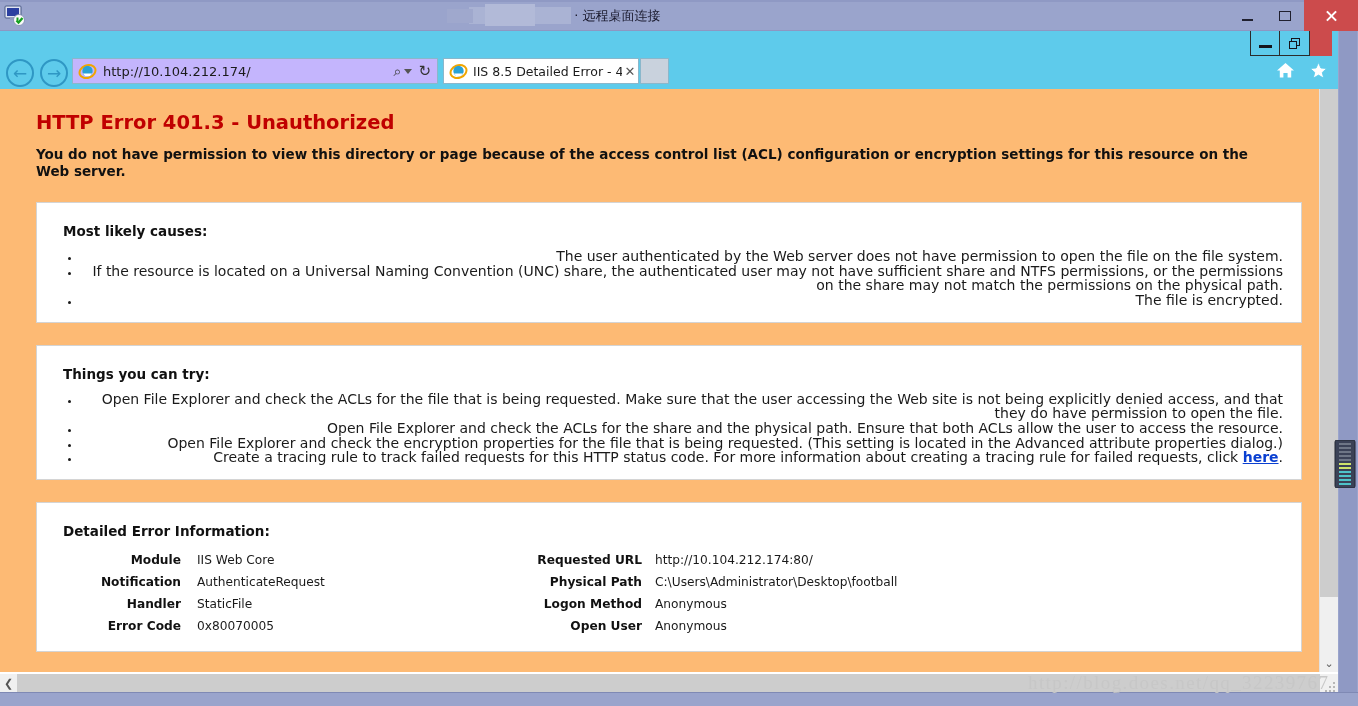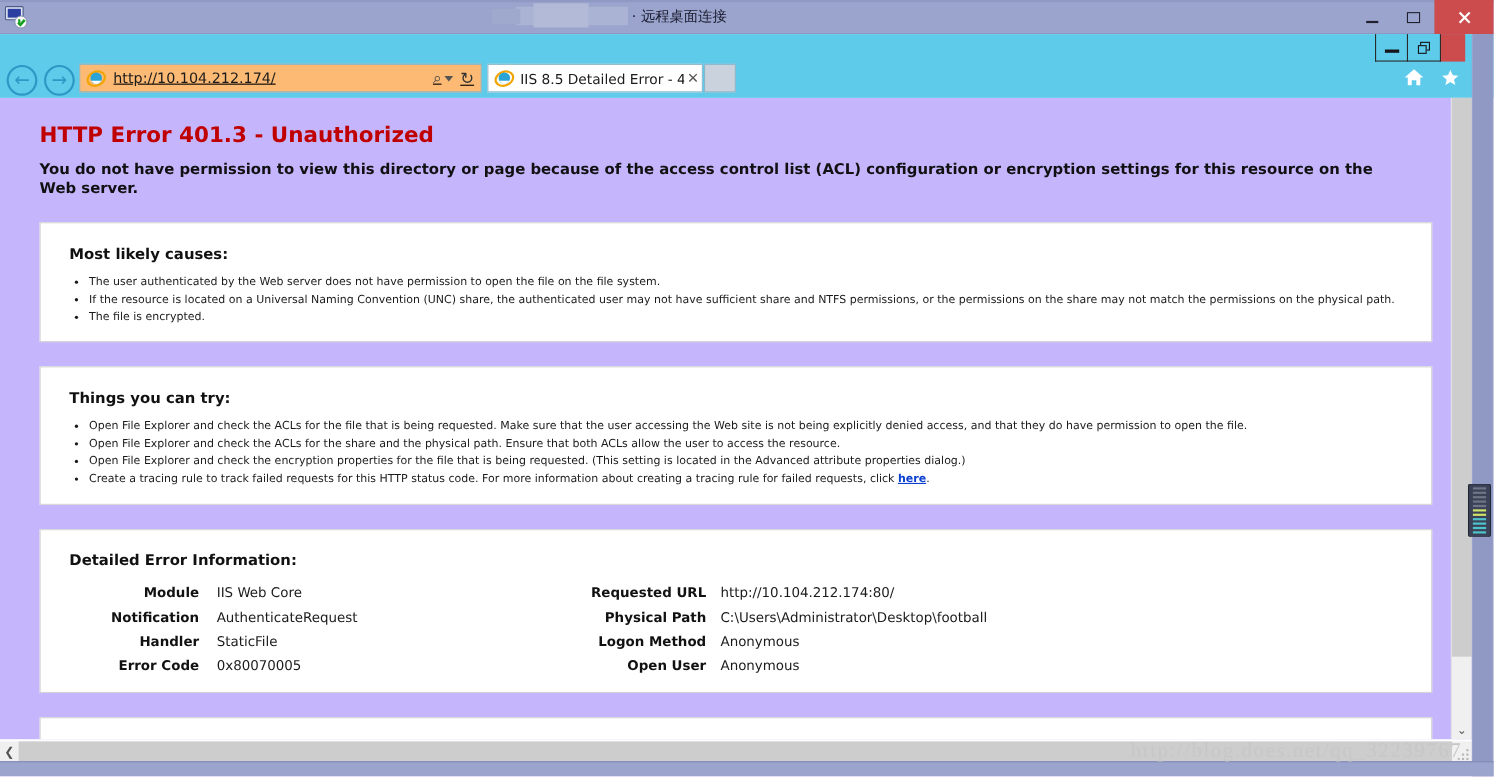--- a/index.html
+++ b/index.html
@@ -93,22 +93,22 @@
     position:absolute;top:2px;width:28px;height:28px;border-radius:50%;
     border:2px solid #2f97c4;box-sizing:border-box;
     display:flex;align-items:center;justify-content:center;
     color:#2f97c4;font-size:17px;font-family:"DejaVu Sans",sans-serif;
   }
   .navbtn.back{left:6px;}
   .navbtn.fwd{left:40px;}
 
   .addrbar{
     position:absolute;left:72px;top:1px;width:366px;height:26px;
-    background:#fdba74;border:1px solid #8ab7cb;box-sizing:border-box;
-    display:flex;align-items:center;text-decoration:underline;
+    background:#c4b5fd;border:1px solid #8ab7cb;box-sizing:border-box;
+    display:flex;align-items:center;
   }
   .ie-logo{width:19px;height:19px;margin-left:5px;flex:0 0 auto;position:relative;}
   .addr-url{
     flex:1 1 auto;margin-left:6px;font-size:13px;color:#1b1b1b;
     font-family:"DejaVu Sans","Liberation Sans",sans-serif;
     white-space:nowrap;overflow:hidden;
   }
   .addr-icons{display:flex;align-items:center;gap:3px;margin-right:6px;flex:0 0 auto;}
   .ic-search{font-size:14px;color:#444;font-family:"DejaVu Sans",sans-serif;}
   .ic-caret{width:0;height:0;border-left:4px solid transparent;border-right:4px solid transparent;border-top:5px solid #555;}
@@ -131,21 +131,21 @@
   .newtab{
     position:absolute;left:640px;top:1px;width:29px;height:26px;
     background:#c9d2dd;border:1px solid #8ab7cb;box-sizing:border-box;
   }
   .toolicons{position:absolute;right:30px;top:4px;display:flex;gap:14px;align-items:center;}
   .ti{width:19px;height:19px;}
 
   
   .page{
     position:absolute;left:0;top:89px;width:1338px;height:583px;
-    background:#c4b5fd;overflow:hidden;
+    background:#fdba74;overflow:hidden;
   }
   .content{padding:0 36px;}
   h1.err{
     margin:22px 0 0 0;font-size:19.5px;color:#c00000;font-weight:bold;
     font-family:"DejaVu Sans","Liberation Sans",sans-serif;
   }
   p.lede{
     margin:12px 0 0 0;font-size:13.5px;color:#111;font-weight:bold;line-height:17px;
     font-family:"DejaVu Sans","Liberation Sans",sans-serif;
     max-width:1244px;
@@ -155,22 +155,23 @@
     padding:12px 18px 14px 18px;
   }
   .panel h2{
     margin:8px;font-size:13.5px;color:#111;font-weight:bold;
     font-family:"DejaVu Sans","Liberation Sans",sans-serif;
   }
   .panel ul{
     margin:10px 0 0 0;padding-left:26px;
   }
   .panel ul li{
-    font-size:10px;color:#1a1a1a;line-height:14.3px;margin-bottom:0.5px;
-    font-family:"DejaVu Sans","Liberation Sans",sans-serif;
+    font-size:14px;color:#1a1a1a;line-height:14.3px;margin-bottom:0.5px;
+    font-family:"DejaVu Sans","Liberation Sans",sans-serif;
+    text-align:right;
   }
   .panel ul li::marker{font-size:11px;}
   a.inline{color:#0a3fd1;font-weight:bold;text-decoration:underline;}
 
   
   .detgrid{
     margin-top:12px;display:grid;
     grid-template-columns:142px 320px 138px auto;
     row-gap:2.5px;column-gap:0;
   }

